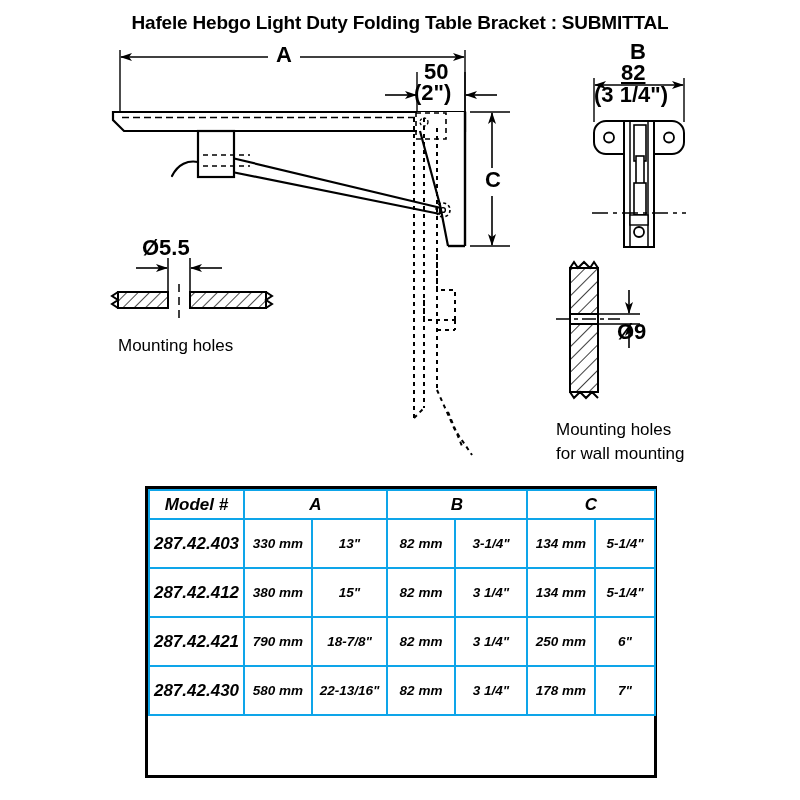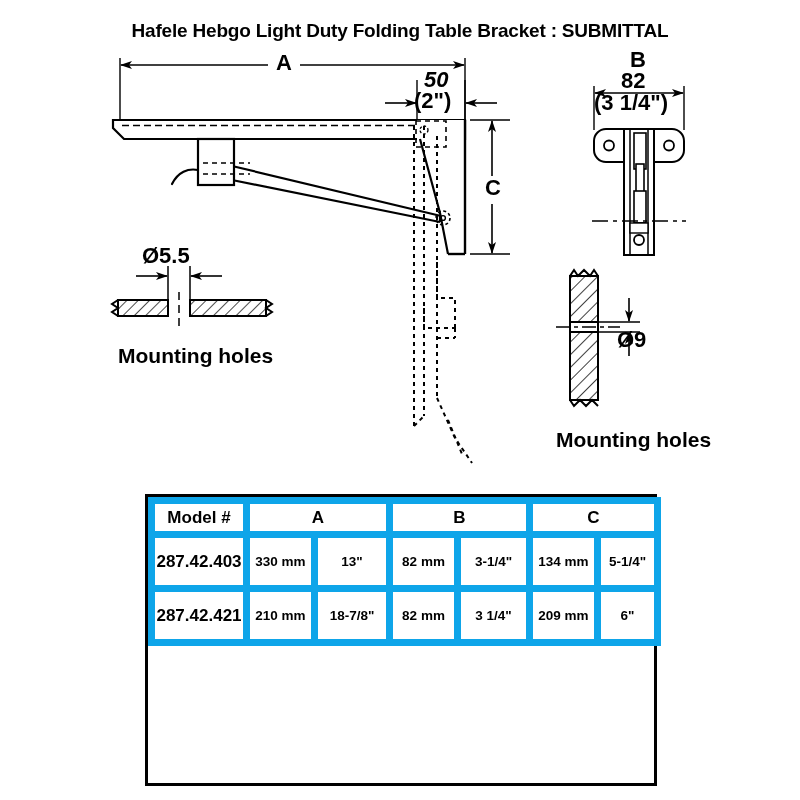--- a/index.html
+++ b/index.html
@@ -10,21 +10,21 @@
   body {
     width: 800px;
     height: 800px;
     position: relative;
     font-family: "Liberation Sans", sans-serif;
     color: #000000;
     overflow: hidden;
   }
   #page {
     position: absolute;
-    left: 0; top: 8px;
+    left: 0; top: 0;
     width: 800px;
     height: 672px;
   }
 
   
   .title {
     position: absolute;
     left: 0;
     top: 12px;
     width: 800px;
@@ -38,22 +38,22 @@
   
   .dimtext {
     position: absolute;
     font-size: 22px;
     font-weight: bold;
     line-height: 1.05;
     white-space: nowrap;
   }
   .labeltext {
     position: absolute;
-    font-size: 21px;
-    font-weight: bold;
+    font-size: 17px;
+    font-weight: normal;
     line-height: 1.15;
     white-space: nowrap;
   }
 
   
   svg.draw {
     position: absolute;
     left: 0; top: 0;
     width: 800px;
     height: 800px;
@@ -67,25 +67,26 @@
     top: 489px;
     width: 506px;
   }
   table.spec {
     border-collapse: collapse;
     width: 506px;
     table-layout: fixed;
     background: #fff;
   }
   table.spec td, table.spec th {
-    border: 7px solid #0ea5e9;
+    border: 2px solid #0ea5e9;
     text-align: center;
     vertical-align: middle;
     padding: 0;
     font-family: "Liberation Sans", sans-serif;
+    font-style: italic;
   }
   table.spec thead th {
     height: 27px;
     font-size: 17px;
     font-weight: bold;
   }
   table.spec tbody td {
     height: 47px;
   }
   td.model {
@@ -243,36 +244,37 @@
     <line x1="598" y1="324" x2="640" y2="324" stroke="#000" stroke-width="1.4"></line>
 
     <line x1="629" y1="290" x2="629" y2="313" stroke="#000" stroke-width="1.6" marker-end="url(#arrR)"></line>
     <line x1="629" y1="348" x2="629" y2="325" stroke="#000" stroke-width="1.6" marker-end="url(#arrR)"></line>
 
     <line x1="556" y1="319" x2="620" y2="319" stroke="#000" stroke-width="1.4" stroke-dasharray="14,4,4,4"></line>
   </svg>
 
   <div class="dimtext" style="left:276px; top:43px;">A</div>
 
-  <div class="dimtext" style="left:424px; top:60px;font-style:italic;">50</div>
+  <div class="dimtext" style="left:424px; top:60px;">50</div>
   <div class="dimtext" style="left:414px; top:81px;">(2")</div>
 
   <div class="dimtext" style="left:485px; top:168px;">C</div>
 
   <div class="dimtext" style="left:630px; top:40px;">B</div>
-  <div class="dimtext" style="left:621px; top:61px;">82</div>
+  <div class="dimtext" style="left:621px; top:61px;text-decoration:underline;">82</div>
   <div class="dimtext" style="left:594px; top:83px;">(3 1/4")</div>
 
   <div class="dimtext" style="left:142px; top:236px;text-align:center;">Ø5.5</div>
 
   <div class="labeltext" style="left:118px; top:336px;">Mounting holes</div>
 
   <div class="dimtext" style="left:617px; top:320px;">Ø9</div>
 
   <div class="labeltext" style="left:556px; top:420px;">Mounting holes</div>
+  <div class="labeltext" style="left:556px; top:444px;">for wall mounting</div>
 
   <div class="spec-outer"></div>
 
   <div class="spec-table-wrap">
     <table class="spec">
       <colgroup>
         <col style="width:95px">
         <col style="width:68px">
           <col style="width:75px">
         <col style="width:68px">
@@ -292,25 +294,43 @@
         <tr>
           <td class="model">287.42.403</td>
           <td class="val">330 mm</td>
           <td class="val">13"</td>
           <td class="val">82 mm</td>
           <td class="val">3-1/4"</td>
           <td class="val">134 mm</td>
           <td class="val">5-1/4"</td>
         </tr>
         <tr>
+          <td class="model">287.42.412</td>
+          <td class="val">380 mm</td>
+          <td class="val">15"</td>
+          <td class="val">82 mm</td>
+          <td class="val">3 1/4"</td>
+          <td class="val">134 mm</td>
+          <td class="val">5-1/4"</td>
+        </tr>
+        <tr>
           <td class="model">287.42.421</td>
-          <td class="val">210 mm</td>
+          <td class="val">790 mm</td>
           <td class="val">18-7/8"</td>
           <td class="val">82 mm</td>
           <td class="val">3 1/4"</td>
-          <td class="val">209 mm</td>
+          <td class="val">250 mm</td>
           <td class="val">6"</td>
+        </tr>
+        <tr>
+          <td class="model">287.42.430</td>
+          <td class="val">580 mm</td>
+          <td class="val">22-13/16"</td>
+          <td class="val">82 mm</td>
+          <td class="val">3 1/4"</td>
+          <td class="val">178 mm</td>
+          <td class="val">7"</td>
         </tr>
       </tbody>
     </table>
   </div>
 
 </div>
 
 </body></html>

